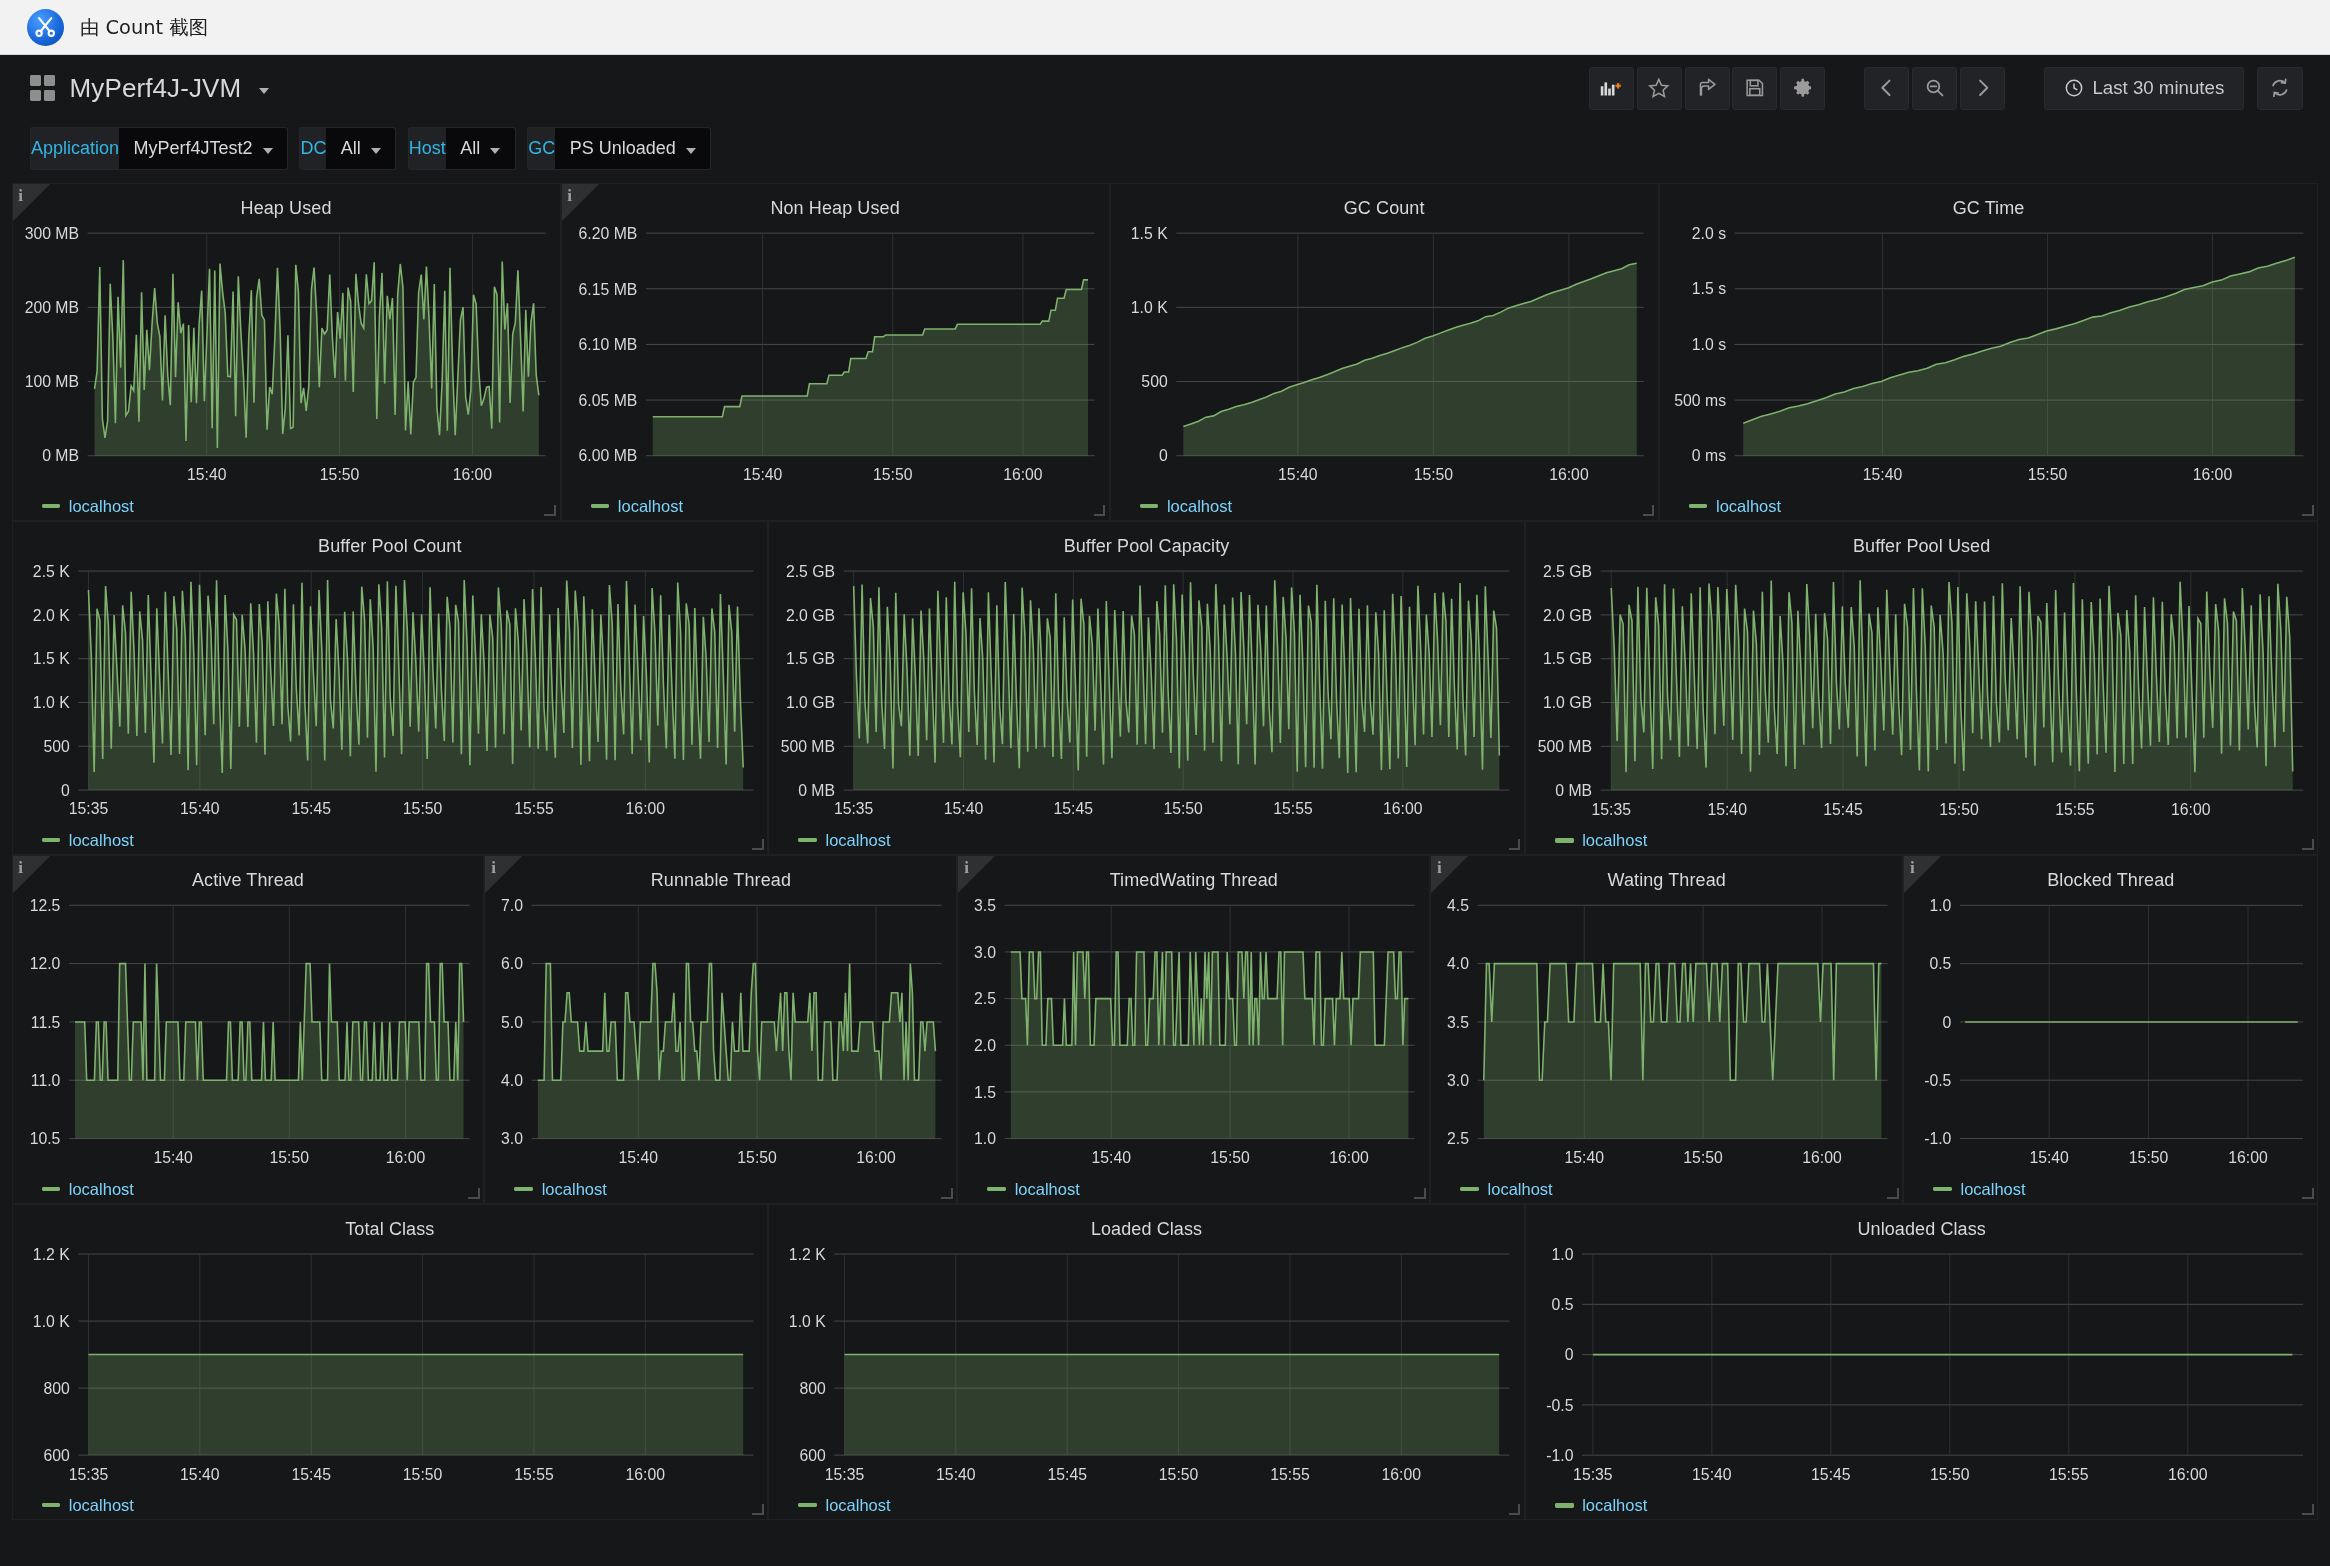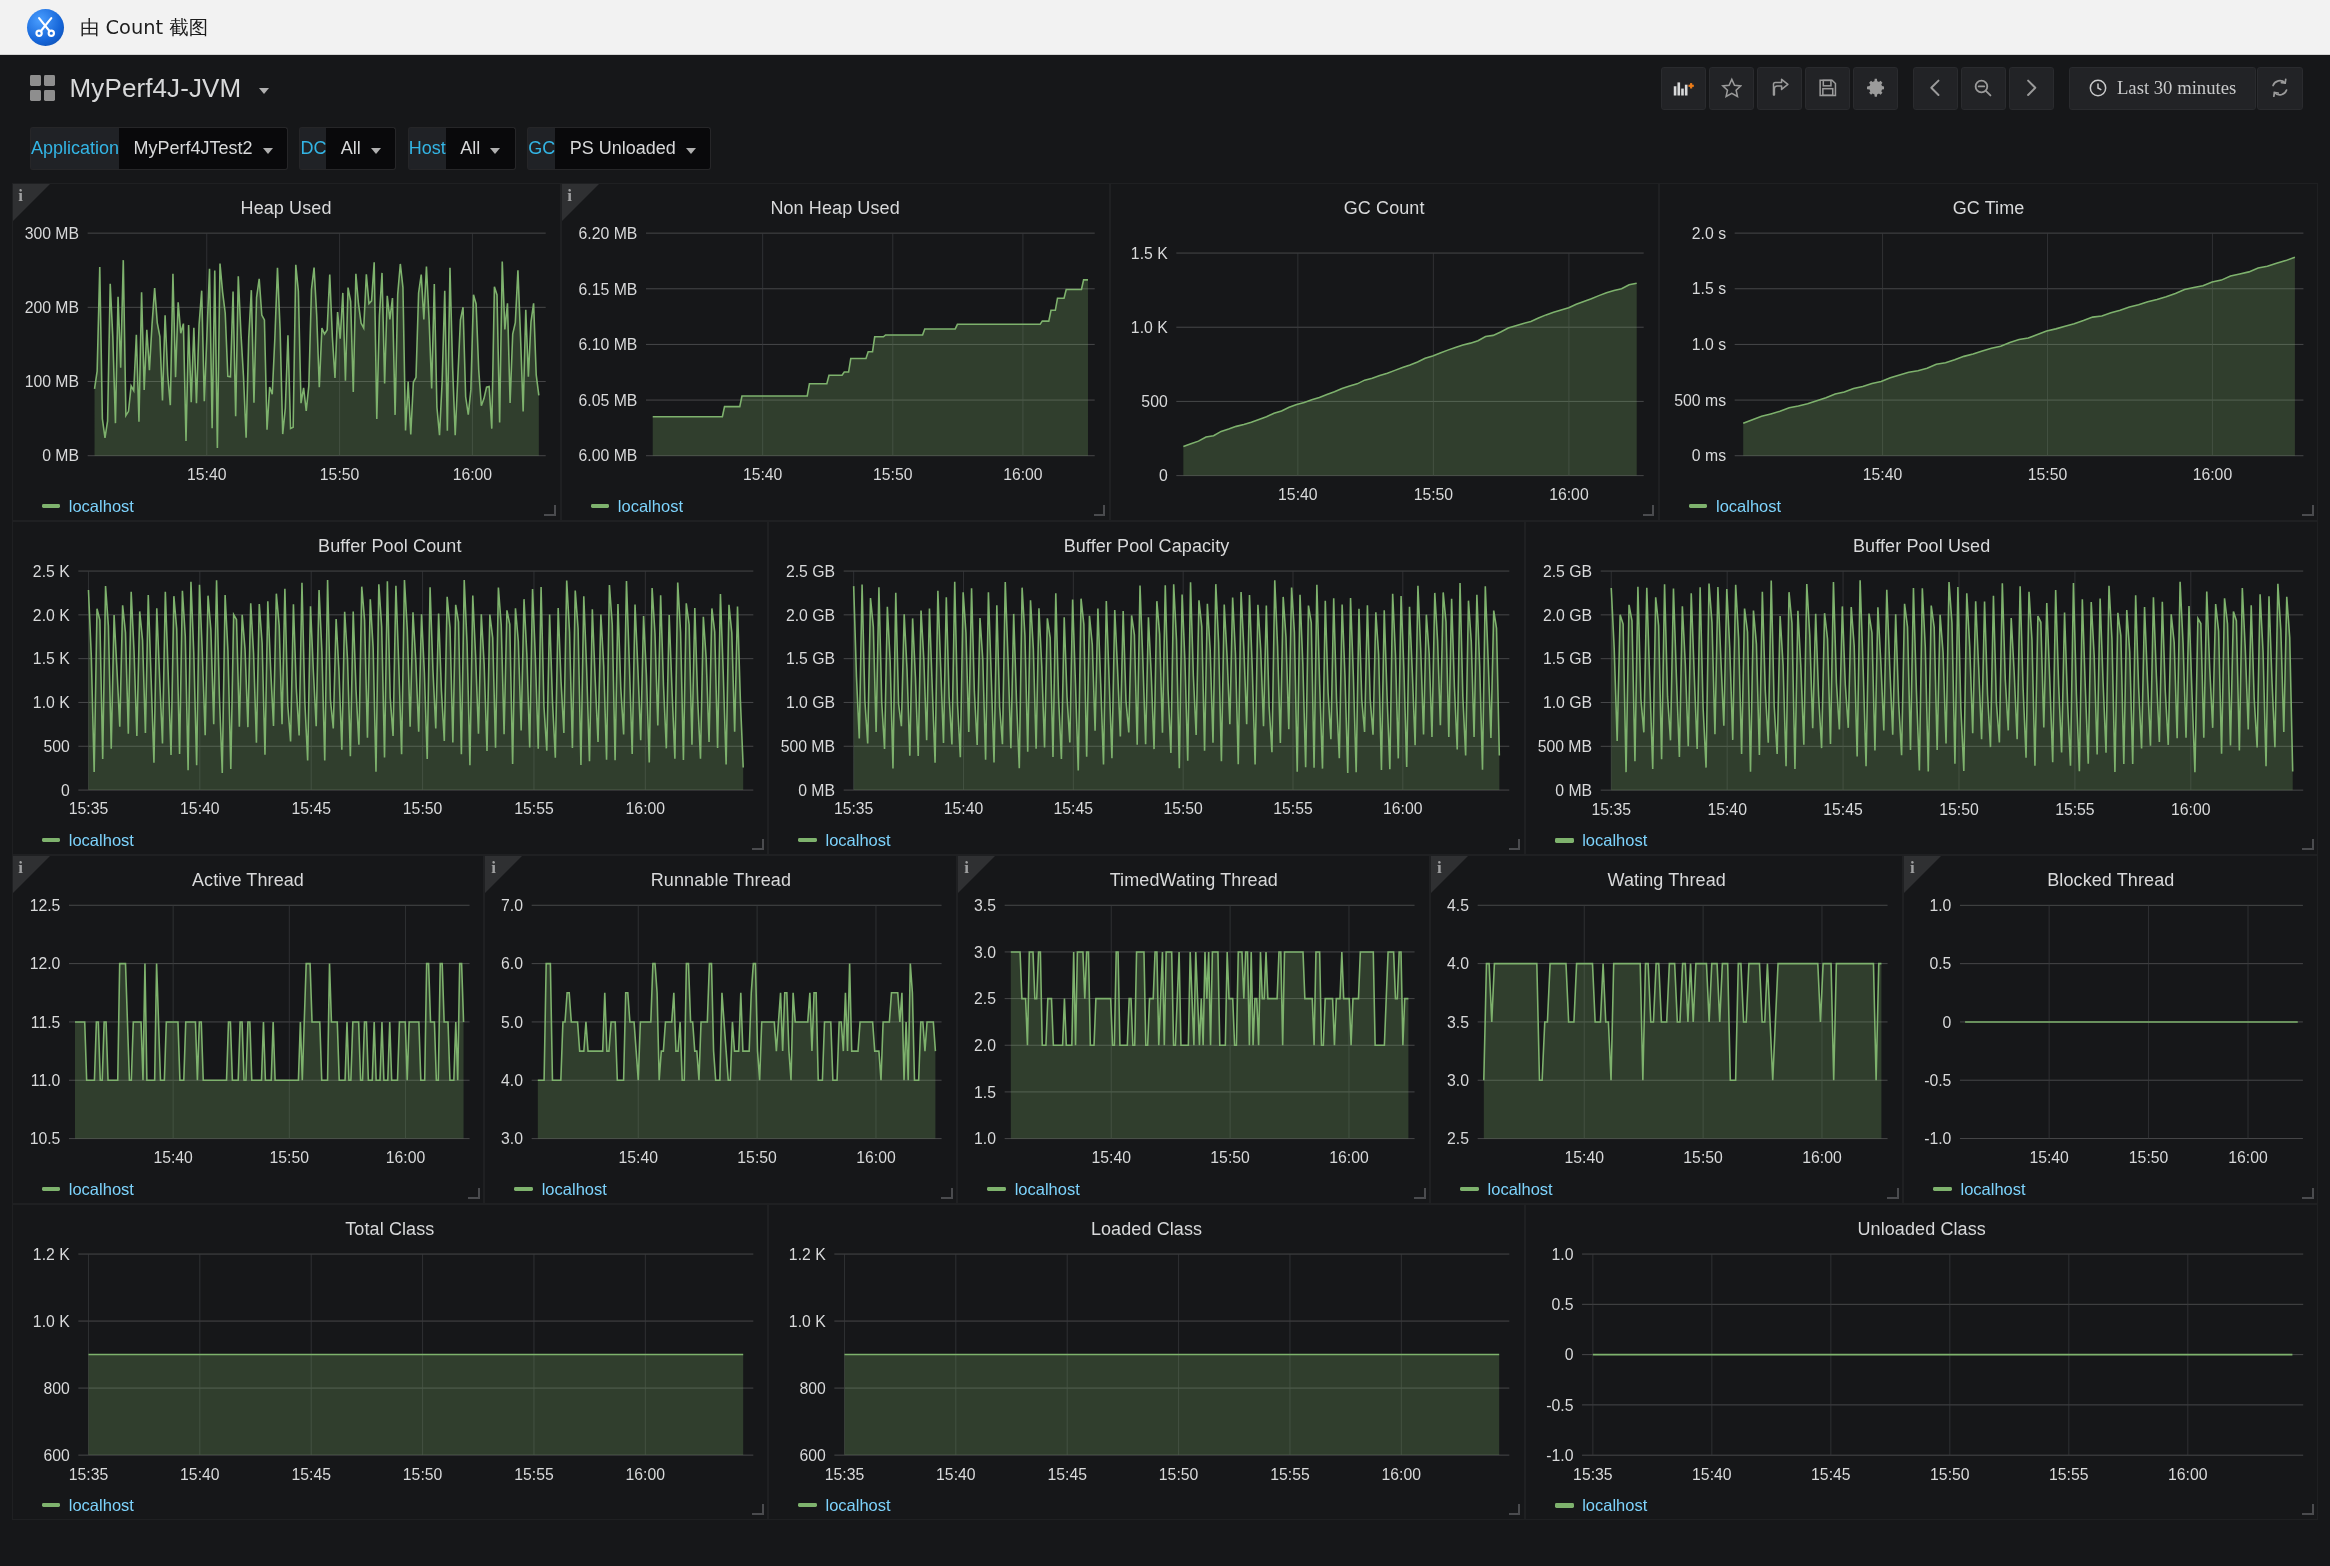--- a/index.html
+++ b/index.html
@@ -49,21 +49,21 @@
     font-size: 26px; color: #d8d9da; font-weight: normal;
     letter-spacing: 0.1px;
   }
   .caret-down {
     width: 0; height: 0;
     border-left: 5.8px solid transparent; border-right: 5.8px solid transparent;
     border-top: 6.5px solid #b0b0b0;
     display: inline-block; margin-left: 2.9px; position: relative; top: 2.9px;
   }
   #nav-spacer { flex: 1 1 auto; }
-  #nav-tools { display: flex; align-items: center; gap: 1px; font-family: Liberation Serif, serif; }
+  #nav-tools { display: flex; align-items: center; gap: 13px; }
   .tool-btn {
     height: 43px; min-width: 45px;
     background: #222326;
     border: 0.7px solid #2a2b2e;
     border-radius: 2.9px;
     display: flex; align-items: center; justify-content: center;
     color: #9b9b9b; cursor: pointer;
   }
   .tool-btn svg { width: 21.6px; height: 21.6px; }
   .tool-grp { display: flex; gap: 2.9px; }
@@ -343,21 +343,21 @@
             <path d="M126.38,269.75 L129.41,269.75 L132.44,269.75 L135.47,269.75 L138.50,269.75 L141.53,269.75 L144.56,269.75 L147.59,269.75 L150.63,269.75 L153.66,269.75 L156.69,269.75 L159.72,269.75 L162.75,269.75 L165.78,269.75 L168.81,269.75 L171.84,269.75 L174.88,269.75 L177.91,269.75 L180.94,269.75 L183.97,269.75 L187.00,269.75 L190.03,269.75 L193.06,269.75 L196.09,269.75 L199.13,269.75 L202.16,269.75 L205.19,269.75 L208.22,269.75 L211.25,269.75 L214.28,269.75 L217.31,269.75 L220.34,269.75 L223.38,269.75 L226.41,255.58 L229.44,255.58 L232.47,255.58 L235.50,255.58 L238.53,255.58 L241.56,255.58 L244.59,255.58 L247.63,255.58 L250.66,240.84 L253.69,240.84 L256.72,240.84 L259.75,240.84 L262.78,240.84 L265.81,240.84 L268.84,240.84 L271.88,240.84 L274.91,240.84 L277.94,240.84 L280.97,240.84 L284.00,240.84 L287.03,240.84 L290.06,240.84 L293.09,240.84 L296.13,240.84 L299.16,240.84 L302.19,240.84 L305.22,240.84 L308.25,240.84 L311.28,240.84 L314.31,240.84 L317.34,240.84 L320.38,240.84 L323.41,240.84 L326.44,240.84 L329.47,240.84 L332.50,240.84 L335.53,240.84 L338.56,240.84 L341.59,240.84 L344.63,223.77 L347.66,223.77 L350.69,223.77 L353.72,223.77 L356.75,223.77 L359.78,223.77 L362.81,223.77 L365.84,223.77 L368.88,223.77 L371.91,211.94 L374.94,211.94 L377.97,211.94 L381.00,211.94 L384.03,211.94 L387.06,211.94 L390.09,211.94 L393.13,207.52 L396.16,207.52 L399.19,207.52 L402.22,188.67 L405.25,188.67 L408.28,188.67 L411.31,188.67 L414.34,188.67 L417.38,188.67 L420.41,188.67 L423.44,188.67 L426.47,179.17 L429.50,179.17 L432.53,179.17 L435.56,158.35 L438.59,158.35 L441.63,158.35 L444.66,158.35 L447.69,158.35 L450.72,155.76 L453.75,155.76 L456.78,155.76 L459.81,155.76 L462.84,155.76 L465.88,155.76 L468.91,155.76 L471.94,155.76 L474.97,155.76 L478.00,155.76 L481.03,155.76 L484.06,155.76 L487.09,155.76 L490.13,155.76 L493.16,155.76 L496.19,155.76 L499.22,155.76 L502.25,155.76 L505.28,147.44 L508.31,147.44 L511.34,147.44 L514.38,147.44 L517.41,147.44 L520.44,147.44 L523.47,147.44 L526.50,147.44 L529.53,147.44 L532.56,147.44 L535.59,147.44 L538.63,147.44 L541.66,147.44 L544.69,147.44 L547.72,147.44 L550.75,141.00 L553.78,141.00 L556.81,141.00 L559.84,141.00 L562.88,141.00 L565.91,141.00 L568.94,141.00 L571.97,141.00 L575.00,141.00 L578.03,141.00 L581.06,141.00 L584.09,141.00 L587.13,141.00 L590.16,141.00 L593.19,141.00 L596.22,141.00 L599.25,141.00 L602.28,141.00 L605.31,141.00 L608.34,141.00 L611.38,141.00 L614.41,141.00 L617.44,141.00 L620.47,141.00 L623.50,141.00 L626.53,141.00 L629.56,141.00 L632.59,141.00 L635.63,141.00 L638.66,141.00 L641.69,141.00 L644.72,141.00 L647.75,141.00 L650.78,141.00 L653.81,141.00 L656.84,141.00 L659.88,141.00 L662.91,141.00 L665.94,141.00 L668.97,136.49 L672.00,136.49 L675.03,136.49 L678.06,136.49 L681.09,121.45 L684.13,121.45 L687.16,121.45 L690.19,104.58 L693.22,104.58 L696.25,104.58 L699.28,104.58 L702.31,92.45 L705.34,92.45 L708.38,92.45 L711.41,92.45 L714.44,92.45 L717.47,92.45 L720.50,92.45 L723.53,92.45 L726.56,79.10 L729.59,79.10 L732.63,79.10 L732.63,324.00 L126.38,324.00 Z" fill="rgba(126,178,109,0.25)" stroke="none"></path>
             <path d="M126.38,269.75 L129.41,269.75 L132.44,269.75 L135.47,269.75 L138.50,269.75 L141.53,269.75 L144.56,269.75 L147.59,269.75 L150.63,269.75 L153.66,269.75 L156.69,269.75 L159.72,269.75 L162.75,269.75 L165.78,269.75 L168.81,269.75 L171.84,269.75 L174.88,269.75 L177.91,269.75 L180.94,269.75 L183.97,269.75 L187.00,269.75 L190.03,269.75 L193.06,269.75 L196.09,269.75 L199.13,269.75 L202.16,269.75 L205.19,269.75 L208.22,269.75 L211.25,269.75 L214.28,269.75 L217.31,269.75 L220.34,269.75 L223.38,269.75 L226.41,255.58 L229.44,255.58 L232.47,255.58 L235.50,255.58 L238.53,255.58 L241.56,255.58 L244.59,255.58 L247.63,255.58 L250.66,240.84 L253.69,240.84 L256.72,240.84 L259.75,240.84 L262.78,240.84 L265.81,240.84 L268.84,240.84 L271.88,240.84 L274.91,240.84 L277.94,240.84 L280.97,240.84 L284.00,240.84 L287.03,240.84 L290.06,240.84 L293.09,240.84 L296.13,240.84 L299.16,240.84 L302.19,240.84 L305.22,240.84 L308.25,240.84 L311.28,240.84 L314.31,240.84 L317.34,240.84 L320.38,240.84 L323.41,240.84 L326.44,240.84 L329.47,240.84 L332.50,240.84 L335.53,240.84 L338.56,240.84 L341.59,240.84 L344.63,223.77 L347.66,223.77 L350.69,223.77 L353.72,223.77 L356.75,223.77 L359.78,223.77 L362.81,223.77 L365.84,223.77 L368.88,223.77 L371.91,211.94 L374.94,211.94 L377.97,211.94 L381.00,211.94 L384.03,211.94 L387.06,211.94 L390.09,211.94 L393.13,207.52 L396.16,207.52 L399.19,207.52 L402.22,188.67 L405.25,188.67 L408.28,188.67 L411.31,188.67 L414.34,188.67 L417.38,188.67 L420.41,188.67 L423.44,188.67 L426.47,179.17 L429.50,179.17 L432.53,179.17 L435.56,158.35 L438.59,158.35 L441.63,158.35 L444.66,158.35 L447.69,158.35 L450.72,155.76 L453.75,155.76 L456.78,155.76 L459.81,155.76 L462.84,155.76 L465.88,155.76 L468.91,155.76 L471.94,155.76 L474.97,155.76 L478.00,155.76 L481.03,155.76 L484.06,155.76 L487.09,155.76 L490.13,155.76 L493.16,155.76 L496.19,155.76 L499.22,155.76 L502.25,155.76 L505.28,147.44 L508.31,147.44 L511.34,147.44 L514.38,147.44 L517.41,147.44 L520.44,147.44 L523.47,147.44 L526.50,147.44 L529.53,147.44 L532.56,147.44 L535.59,147.44 L538.63,147.44 L541.66,147.44 L544.69,147.44 L547.72,147.44 L550.75,141.00 L553.78,141.00 L556.81,141.00 L559.84,141.00 L562.88,141.00 L565.91,141.00 L568.94,141.00 L571.97,141.00 L575.00,141.00 L578.03,141.00 L581.06,141.00 L584.09,141.00 L587.13,141.00 L590.16,141.00 L593.19,141.00 L596.22,141.00 L599.25,141.00 L602.28,141.00 L605.31,141.00 L608.34,141.00 L611.38,141.00 L614.41,141.00 L617.44,141.00 L620.47,141.00 L623.50,141.00 L626.53,141.00 L629.56,141.00 L632.59,141.00 L635.63,141.00 L638.66,141.00 L641.69,141.00 L644.72,141.00 L647.75,141.00 L650.78,141.00 L653.81,141.00 L656.84,141.00 L659.88,141.00 L662.91,141.00 L665.94,141.00 L668.97,136.49 L672.00,136.49 L675.03,136.49 L678.06,136.49 L681.09,121.45 L684.13,121.45 L687.16,121.45 L690.19,104.58 L693.22,104.58 L696.25,104.58 L699.28,104.58 L702.31,92.45 L705.34,92.45 L708.38,92.45 L711.41,92.45 L714.44,92.45 L717.47,92.45 L720.50,92.45 L723.53,92.45 L726.56,79.10 L729.59,79.10 L732.63,79.10 " fill="none" stroke="#7eb26d" stroke-width="2.2"></path>
           </svg>
         </div>
         <div class="legend">
           <span class="legend-swatch" style="background: rgb(126, 178, 109);"></span>
           <span>localhost</span>
         </div>
         <div class="resize-handle"></div>
       </div>
-      <div class="panel" style="width: 23.8%; height: 338px; gap: 20px;">
+      <div class="panel" style="width: 23.8%; height: 338px;">
         <div class="panel-title">GC Count</div>
         <div class="plot-area">
           <svg class="plot-svg" viewBox="0 0 762 370">
             <line x1="91" x2="742" y1="324" y2="324" class="grid-line"></line>
             <text x="79" y="332" text-anchor="end" class="axis-label">0</text>
             <line x1="91" x2="742" y1="220.66666666666669" y2="220.66666666666669" class="grid-line"></line>
             <text x="79" y="228.66666666666669" text-anchor="end" class="axis-label">500</text>
             <line x1="91" x2="742" y1="117.33333333333334" y2="117.33333333333334" class="grid-line"></line>
             <text x="79" y="125.33333333333334" text-anchor="end" class="axis-label">1.0 K</text>
             <line x1="91" x2="742" y1="14" y2="14" class="grid-line"></line>

